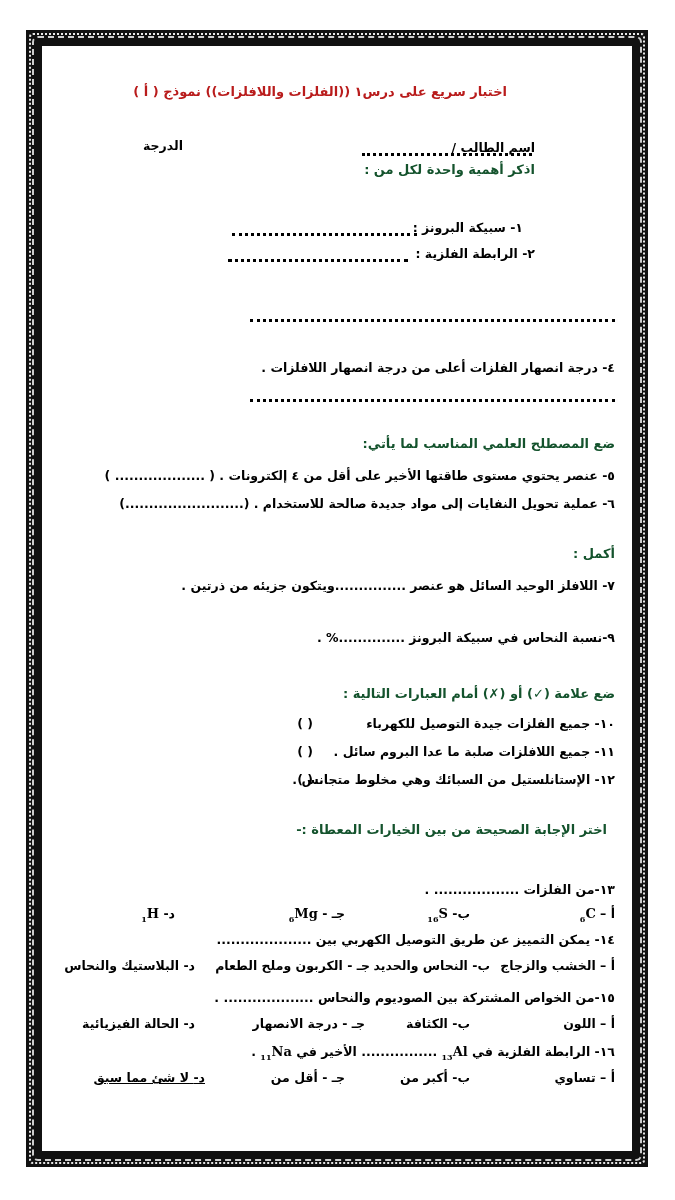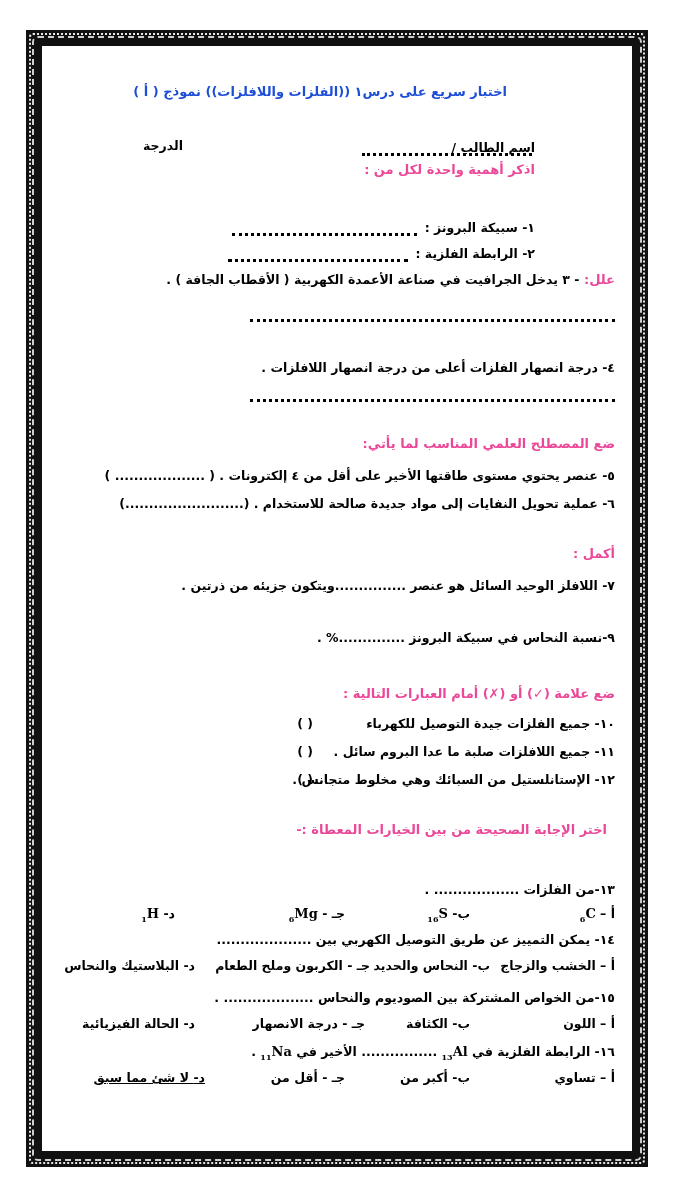--- a/index.html
+++ b/index.html
@@ -7,22 +7,22 @@
          font-family: "DejaVu Sans", sans-serif; color: #000; }
   .frame { position: absolute; left: 26px; top: 30px; width: 622px; height: 1137px;
            background: #111; box-sizing: border-box; }
   .frame::before { content: ""; position: absolute; inset: 3px;
            border: 2px dotted #e8e8e8; border-radius: 4px; }
   .frame::after { content: ""; position: absolute; inset: 6px;
            border: 2px dashed #cfcfcf; border-radius: 6px; }
   .paper { position: absolute; left: 42px; top: 46px; width: 590px; height: 1105px;
            background: #fff; z-index: 2; }
   .abs { position: absolute; direction: rtl; white-space: nowrap; font-weight: bold; }
-  .title { color: #1d4ed8; font-size: 13px; text-align: right; }
-  .heading { color: #ec4899; font-size: 13px; }
+  .title { color: #b91c1c; font-size: 13px; text-align: right; }
+  .heading { color: #14532d; font-size: 13px; }
   .line { font-size: 12.5px; }
   .dots { position: absolute; height: 3px; border-bottom: 3px dotted #000; }
   .ltr { direction: ltr; }
   sub { font-size: 8px; }
   .chem { font-family: "DejaVu Serif", serif; font-size: 13px; }
 </style>
 </head>
 <body>
 
 <div class="frame"></div>
@@ -30,29 +30,25 @@
 
 <div style="position:absolute; inset:0; z-index:3;">
 
   <div class="abs title" style="right:168px; top:84px;">اختبار سريع على درس١ ((الفلزات واللافلزات))   نموذج  ( أ )</div>
 
   <div class="abs line" style="right:140px; top:140px;">اسم الطالب  /</div>
   <div class="dots" style="left:362px; width:170px; top:150px;"></div>
   <div class="abs line" style="right:492px; top:138px;margin-left:20px;">الدرجة</div>
 
   <div class="abs heading" style="right:140px; top:162px;">اذكر أهمية واحدة لكل من :</div>
-  <div class="abs line" style="right:140px; top:220px;text-align:center;">١- سبيكة البرونز :</div>
+  <div class="abs line" style="right:152px; top:220px;text-align:center;">١- سبيكة البرونز :</div>
   <div class="dots" style="left:232px; width:185px; top:230px;"></div>
   <div class="abs line" style="right:140px; top:246px;">٢- الرابطة الفلزية  :</div>
   <div class="dots" style="left:228px; width:180px; top:256px;"></div>
 
-  <div class="abs" style="right:60px; top:272px; font-size:13px;">
-    <span class="heading">علل:</span>
-    <span class="line">- ٣ يدخل الجرافيت في صناعة الأعمدة الكهربية ( الأقطاب الجافة ) .</span>
-  </div>
   <div class="dots" style="left:250px; width:365px; top:316px;"></div>
 
   <div class="abs line" style="right:60px; top:360px;">٤- درجة انصهار الفلزات  أعلى من درجة انصهار اللافلزات  .</div>
   <div class="dots" style="left:250px; width:365px; top:396px;"></div>
 
   <div class="abs heading" style="right:60px; top:436px;">ضع المصطلح العلمي المناسب لما يأتي:</div>
   <div class="abs line" style="right:60px; top:468px;">٥- عنصر يحتوي مستوى طاقتها الأخير على أقل من ٤ إلكترونات  .  (  ................... )</div>
   <div class="abs line" style="right:60px; top:496px;">٦- عملية تحويل النفايات إلى مواد جديدة صالحة للاستخدام . (.........................)</div>
 
   <div class="abs heading" style="right:60px; top:546px;">أكمل :</div>

